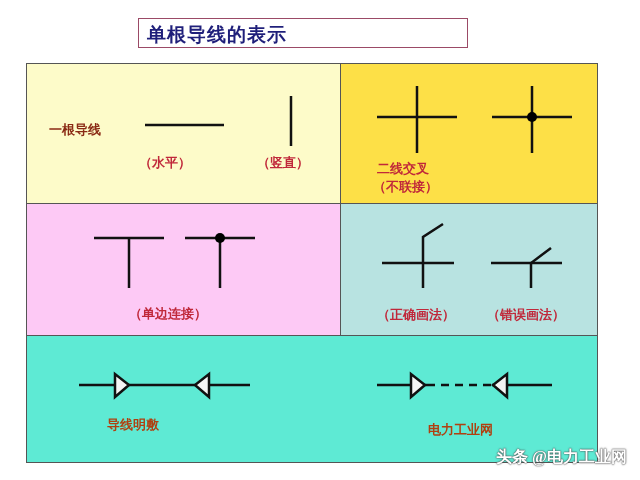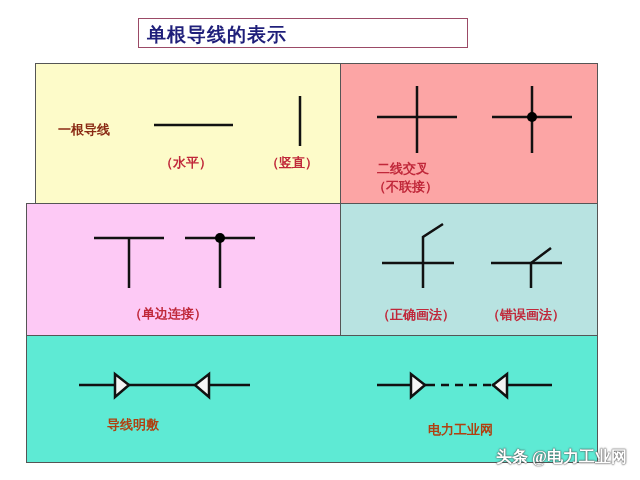--- a/index.html
+++ b/index.html
@@ -1,21 +1,21 @@
 <!DOCTYPE html>
 <html><head>
 <meta charset="utf-8">
 <style>
   html,body{margin:0;padding:0;background:#ffffff;}
   body{width:640px;height:480px;position:relative;overflow:hidden;font-family:"DejaVu Sans",sans-serif;}
   .title-box{position:absolute;left:138px;top:18px;width:330px;height:30px;border:1px solid #9b4a66;background:#fff;box-sizing:border-box;}
   .title-text{position:absolute;left:8px;top:3px;font-size:19px;color:#1f1f7a;font-weight:bold;letter-spacing:1px;}
   .cell{position:absolute;box-sizing:border-box;border:1px solid #555;}
-  .c1{left:26px;top:63px;width:315px;height:141px;background:#fdfbc9;margin-left:9px;}
-  .c2{left:340px;top:63px;width:258px;height:141px;background:#fca5a5;}
+  .c1{left:26px;top:63px;width:315px;height:141px;background:#fdfbc9;}
+  .c2{left:340px;top:63px;width:258px;height:141px;background:#fde047;}
   .c3{left:26px;top:203px;width:315px;height:133px;background:#fdc9f5;}
   .c4{left:340px;top:203px;width:258px;height:133px;background:#b8e3e1;}
   .c5{left:26px;top:335px;width:572px;height:128px;background:#5eead4;}
   .lbl{position:absolute;font-size:13px;font-weight:bold;white-space:nowrap;}
   .brown{color:#8a2a14;}
   .red{color:#c0283a;}
   .orange{color:#b04010;}
   svg{position:absolute;left:0;top:0;overflow:visible;}
   .wm{position:absolute;left:496px;top:447px;font-size:16px;color:#fff;text-shadow:0 0 2px #444,0 0 1px #333;font-weight:bold;white-space:nowrap;font-family:Liberation Serif, serif;}
 </style>
@@ -25,21 +25,21 @@
 <div class="title-box">
   <span class="title-text">单根导线的表示</span>
 </div>
 
 <div class="cell c1">
   <span class="lbl brown" style="left:22px;top:57px;">一根导线</span>
   <svg width="315" height="141">
     <line x1="118" y1="61" x2="197" y2="61" stroke="#111" stroke-width="2.5"></line>
     <line x1="264" y1="32" x2="264" y2="82" stroke="#111" stroke-width="2.5"></line>
   </svg>
-  <span class="lbl red" style="left:124px;top:90px;">（水平）</span>
+  <span class="lbl red" style="left:112px;top:90px;">（水平）</span>
   <span class="lbl red" style="left:230px;top:90px;">（竖直）</span>
 </div>
 
 <div class="cell c2">
   <svg width="258" height="141">
     <line x1="36" y1="53" x2="116" y2="53" stroke="#111" stroke-width="2.5"></line>
     <line x1="76" y1="22" x2="76" y2="89" stroke="#111" stroke-width="2.5"></line>
     <line x1="151" y1="53" x2="231" y2="53" stroke="#111" stroke-width="2.5"></line>
     <line x1="191" y1="22" x2="191" y2="89" stroke="#111" stroke-width="2.5"></line>
     <circle cx="191" cy="53" r="5" fill="#000"></circle>

